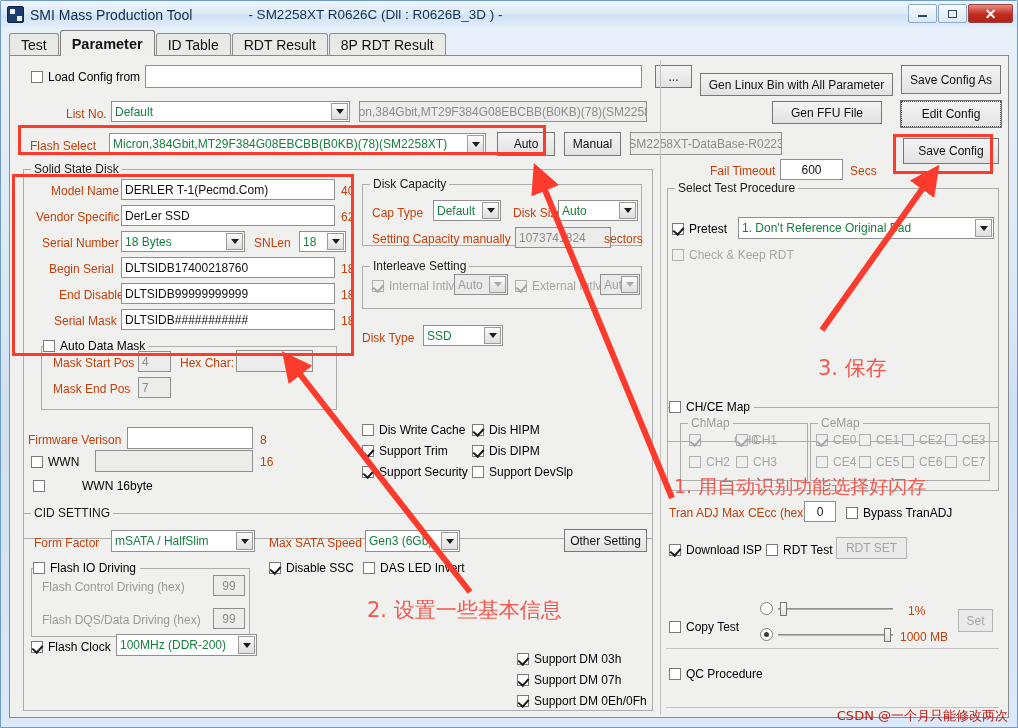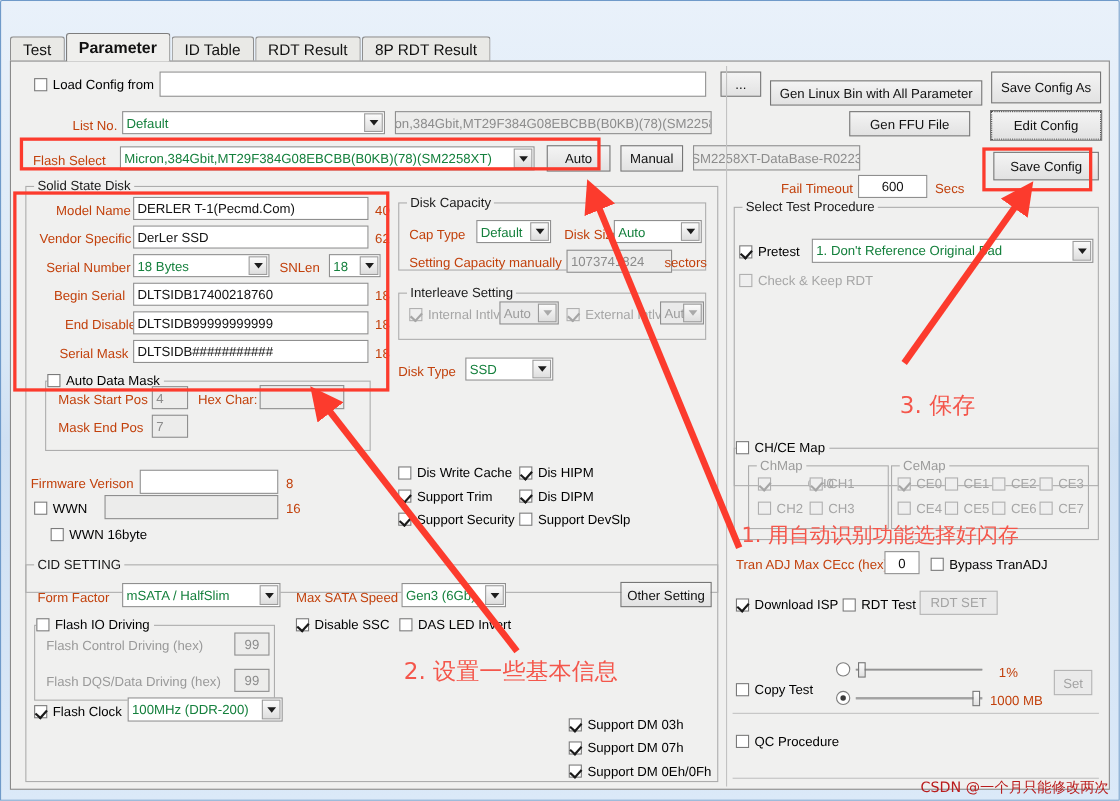--- a/index.html
+++ b/index.html
@@ -155,20 +155,34 @@
     color:#b91c1c; white-space:nowrap; font-family:"DejaVu Sans", sans-serif;
   }
   svg.arrows { position:absolute; left:0; top:0; width:1018px; height:728px; }
 </style>
 </head>
 <body>
 
 <div id="app">
   <div class="win-frame"></div>
 
+  <div class="titlebar">
+    <div class="title-ico"></div>
+    <div class="title-text">SMI Mass Production Tool</div>
+    <div class="title-sub">- SM2258XT    R0626C    (Dll : R0626B_3D ) -</div>
+    <div class="win-btns">
+      <div class="wb">
+          <span class="min"></span>
+        </div>
+      <div class="wb">
+          <span class="sq"></span>
+        </div>
+      <div class="wb close">✕</div>
+    </div>
+  </div>
 
   <div class="tabstrip">
     <div class="tab">Test</div>
     <div class="tab active">Parameter</div>
     <div class="tab">ID Table</div>
     <div class="tab">RDT Result</div>
     <div class="tab">8P RDT Result</div>
   </div>
 
   <div class="client">
@@ -256,21 +270,21 @@
     <div class="tbox" style="left:117px;top:371px;width:126px;height:22px;"></div>
     <div class="lbl" style="left:250px;top:377px;">8</div>
 
     <div class="cb" style="left:21px;top:399px;">
       <span class="box"></span>
       <span>WWN</span>
     </div>
     <div class="tbox ro" style="left:85px;top:394px;width:158px;height:22px;"></div>
     <div class="lbl" style="left:250px;top:399px;">16</div>
 
-    <div class="cb" style="left:36px;top:423px;">
+    <div class="cb" style="left:23px;top:423px;gap:32px;">
       <span class="box"></span>
       <span>WWN 16byte</span>
     </div>
 
     <div class="grp" style="left:352px;top:128px;width:280px;height:62px;">
       <span class="cap">Disk Capacity</span>
     </div>
     <div class="lbl" style="left:362px;top:150px;">Cap Type</div>
     <div class="combo" style="left:423px;top:144px;width:68px;height:21px;">
       <span>Default</span>

